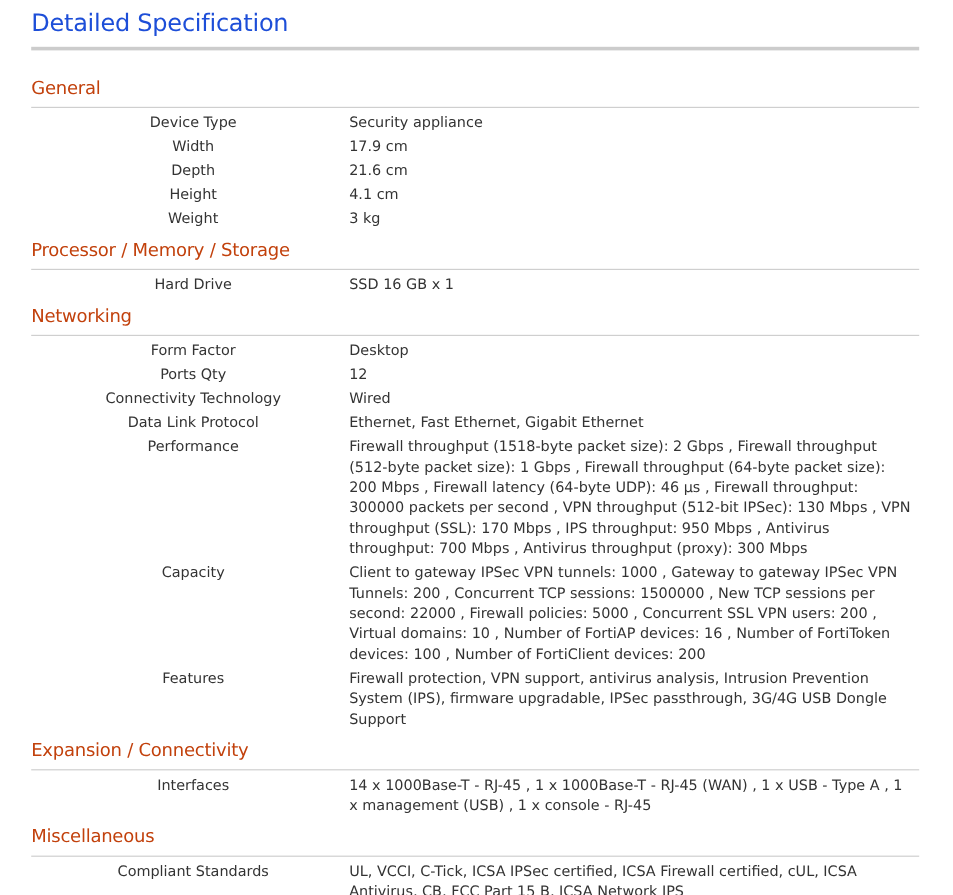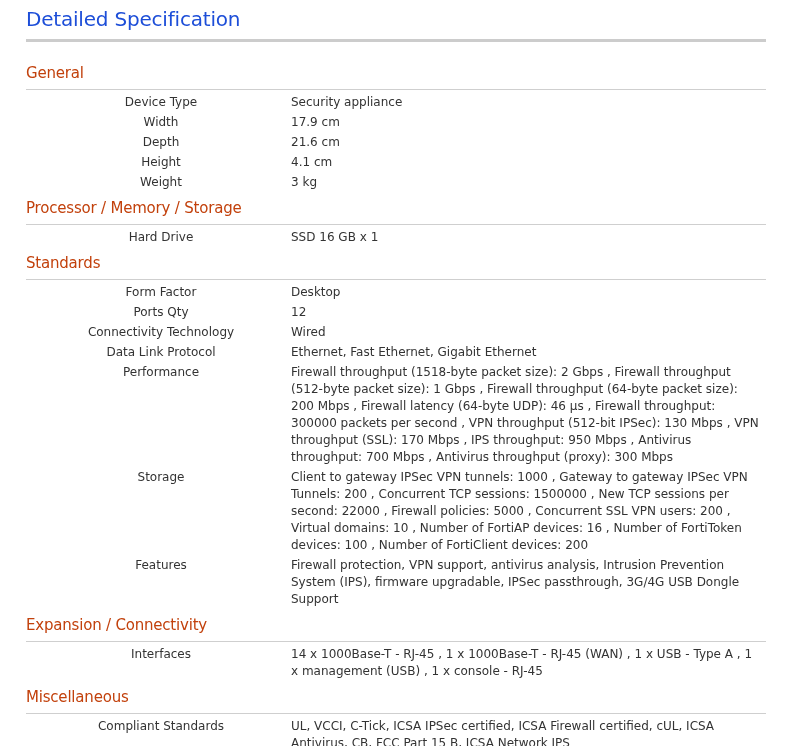--- a/index.html
+++ b/index.html
@@ -71,21 +71,21 @@
       <tbody>
           <tr>
             <td class="k">Hard Drive</td>
             <td class="v">SSD 16 GB x 1</td>
           </tr>
     </tbody>
       </table>
   </div>
 
   <div style="margin-top:5px;">
-    <h2 class="section-title">Standards</h2>
+    <h2 class="section-title">Networking</h2>
     <div class="section-rule"></div>
     <table class="spec">
       <tbody>
           <tr>
             <td class="k">Form Factor</td>
             <td class="v">Desktop</td>
           </tr>
       <tr>
             <td class="k">Ports Qty</td>
             <td class="v">12</td>
@@ -96,21 +96,21 @@
           </tr>
       <tr>
             <td class="k">Data Link Protocol</td>
             <td class="v">Ethernet, Fast Ethernet, Gigabit Ethernet</td>
           </tr>
       <tr>
             <td class="k">Performance</td>
             <td class="v">Firewall throughput (1518-byte packet size): 2 Gbps , Firewall throughput (512-byte packet size): 1 Gbps , Firewall throughput (64-byte packet size): 200 Mbps , Firewall latency (64-byte UDP): 46 µs , Firewall throughput: 300000 packets per second , VPN throughput (512-bit IPSec): 130 Mbps , VPN throughput (SSL): 170 Mbps , IPS throughput: 950 Mbps , Antivirus throughput: 700 Mbps , Antivirus throughput (proxy): 300 Mbps</td>
           </tr>
       <tr>
-            <td class="k">Storage</td>
+            <td class="k">Capacity</td>
             <td class="v">Client to gateway IPSec VPN tunnels: 1000 , Gateway to gateway IPSec VPN Tunnels: 200 , Concurrent TCP sessions: 1500000 , New TCP sessions per second: 22000 , Firewall policies: 5000 , Concurrent SSL VPN users: 200 , Virtual domains: 10 , Number of FortiAP devices: 16 , Number of FortiToken devices: 100 , Number of FortiClient devices: 200</td>
           </tr>
       <tr>
             <td class="k">Features</td>
             <td class="v">Firewall protection, VPN support, antivirus analysis, Intrusion Prevention System (IPS), firmware upgradable, IPSec passthrough, 3G/4G USB Dongle Support</td>
           </tr>
     </tbody>
       </table>
   </div>
 

